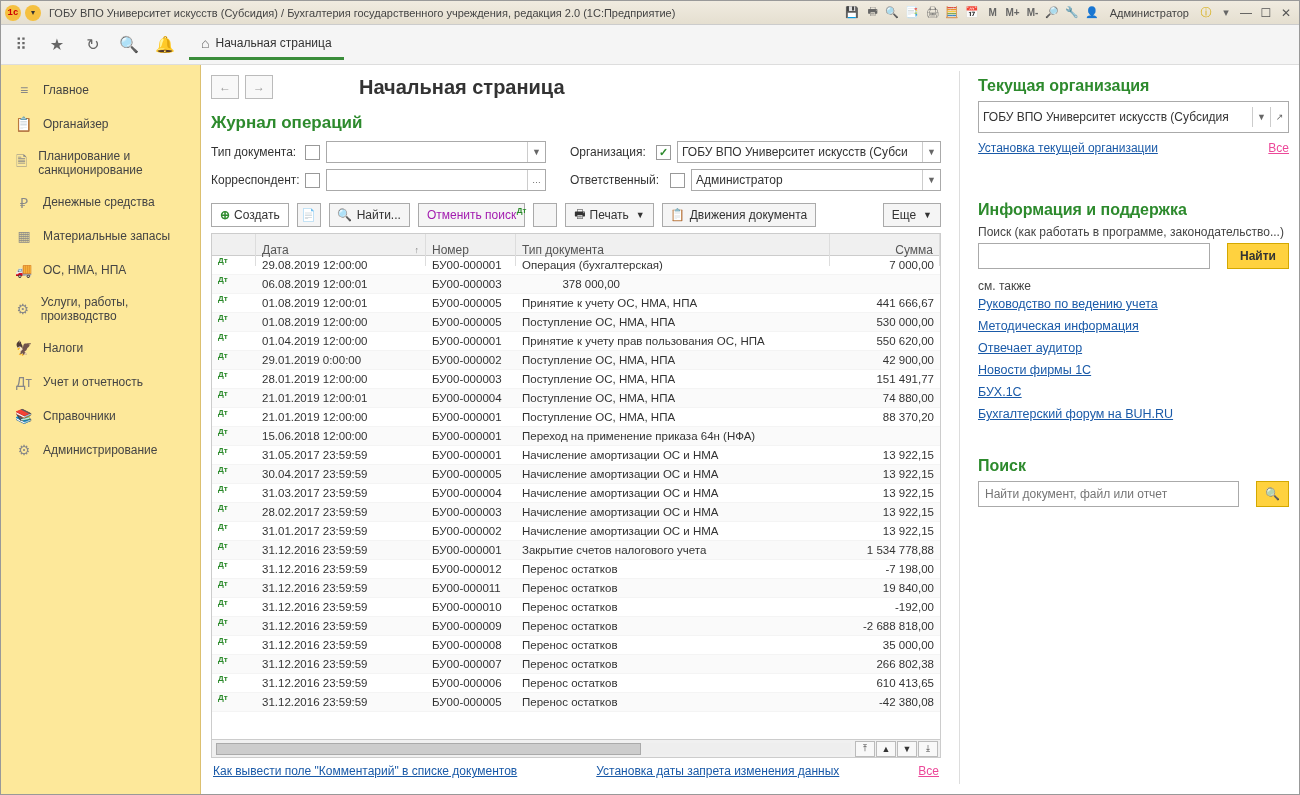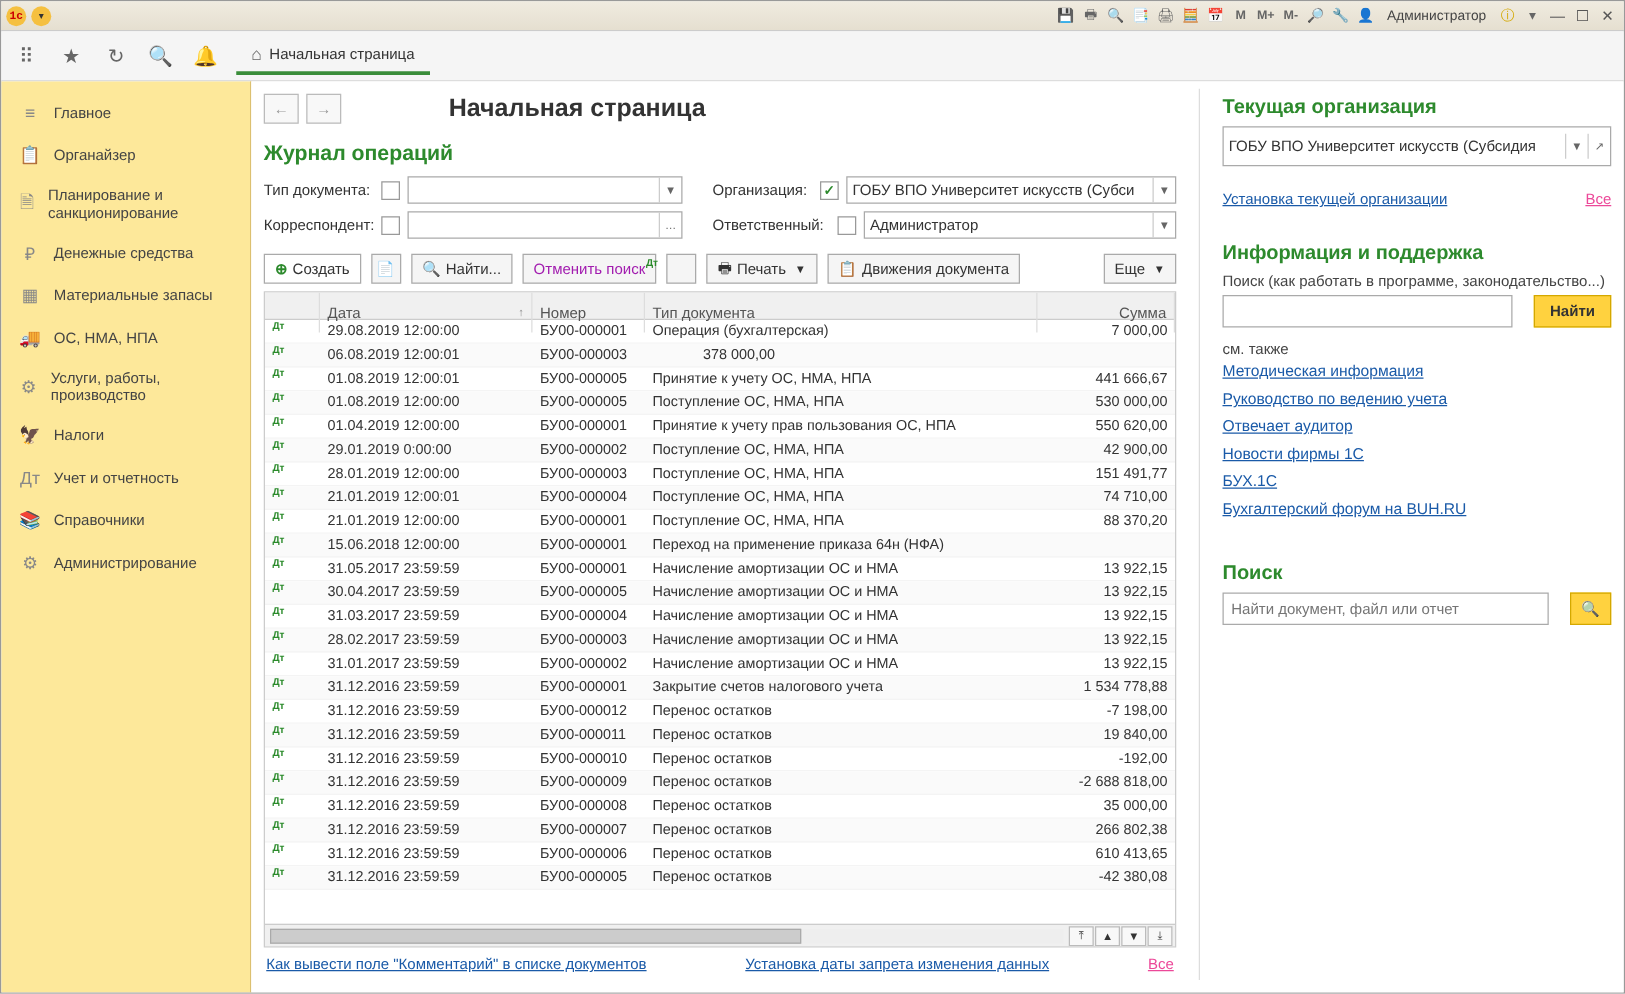--- a/index.html
+++ b/index.html
@@ -98,20 +98,21 @@
 </style>
 </head>
 <body>
 
 <div class="app-window">
 
   <div class="titlebar">
     <div class="titlebar-left">
       <span class="titlebar-icon">1c</span>
       <span class="titlebar-dropdown">▾</span>
+      <span class="titlebar-title">ГОБУ ВПО Университет искусств (Субсидия) / Бухгалтерия государственного учреждения, редакция 2.0  (1С:Предприятие)</span>
     </div>
     <div class="titlebar-right">
       <span class="titlebar-tool">💾</span>
       <span class="titlebar-tool">🖶</span>
       <span class="titlebar-tool">🔍</span>
       <span class="titlebar-tool">📑</span>
       <span class="titlebar-tool">🖨</span>
       <span class="titlebar-tool">🧮</span>
       <span class="titlebar-tool">📅</span>
       <span class="titlebar-tool mem">M</span>
@@ -369,21 +370,21 @@
                 <div class="td td-icons">
                   <span class="dtkr">
                     <span class="d">Дт</span>
                     <span class="k">Кт</span>
                   </span>
                   <span class="post-icon">✔</span>
                 </div>
                 <div class="td td-date">21.01.2019 12:00:01</div>
                 <div class="td td-num">БУ00-000004</div>
                 <div class="td td-type">Поступление ОС, НМА, НПА</div>
-                <div class="td td-sum">74 710,00</div>
+                <div class="td td-sum">74 880,00</div>
               </div>
               <div class="tr">
                 <div class="td td-icons">
                   <span class="dtkr">
                     <span class="d">Дт</span>
                     <span class="k">Кт</span>
                   </span>
                   <span class="post-icon">✔</span>
                 </div>
                 <div class="td td-date">21.01.2019 12:00:00</div>
@@ -608,37 +609,37 @@
       </div>
 
       <div class="right-col">
         <div>
           <div class="section-title-sm">Текущая организация</div>
           <div class="org-combo">
             <span class="combo-text">ГОБУ ВПО Университет искусств (Субсидия</span>
             <span class="combo-btn">▼</span>
             <span class="combo-btn">↗</span>
           </div>
-          <div class="right-row" style="margin-top:19px">
+          <div class="right-row" style="margin-top:8px">
             <span class="link">Установка текущей организации</span>
             <span class="link-right">Все</span>
           </div>
         </div>
 
-        <div style="margin-top:12px">
+        <div style="margin-top:30px">
           <div class="section-title-sm">Информация и поддержка</div>
           <div class="helper-text">Поиск (как работать в программе, законодательство...)</div>
           <div class="search-row">
             <input class="search-input" style="">
             <div class="btn-yellow">Найти</div>
           </div>
           <div class="helper-text" style="margin-top:10px">см. также</div>
           <div class="links-list" id="info-links">
+              <span class="link">Руководство по ведению учета</span>
               <span class="link">Методическая информация</span>
-              <span class="link">Руководство по ведению учета</span>
               <span class="link">Отвечает аудитор</span>
               <span class="link">Новости фирмы 1С</span>
               <span class="link">БУХ.1С</span>
               <span class="link">Бухгалтерский форум на BUH.RU</span>
             </div>
         </div>
 
         <div style="margin-top:20px">
           <div class="section-title-sm">Поиск</div>
           <div class="search-row">

